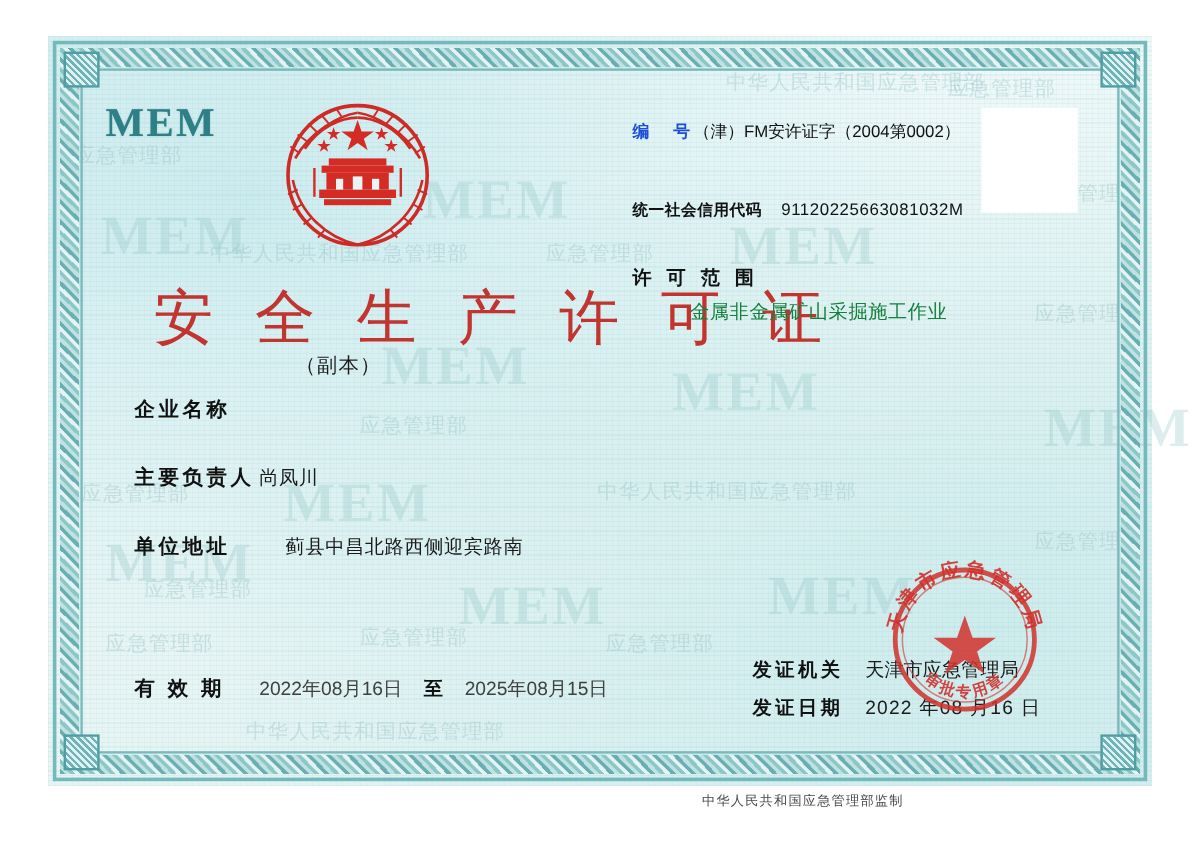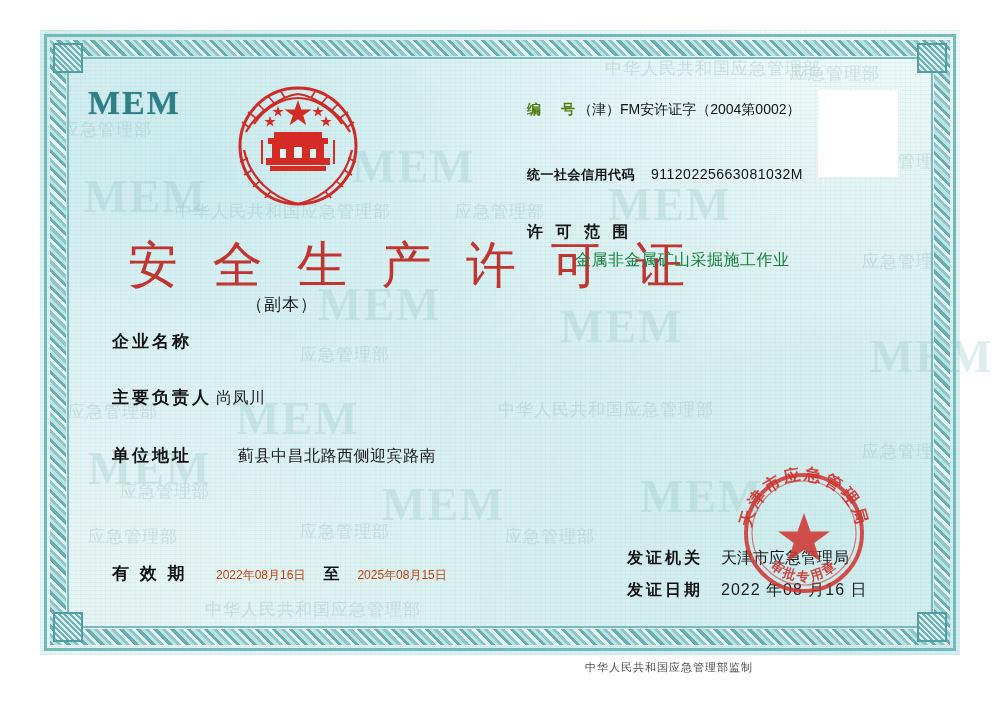--- a/index.html
+++ b/index.html
@@ -211,33 +211,33 @@
   
   .row-validity {
     position: absolute;
     left: 112px;
     top: 562px;
     display: flex;
     align-items: baseline;
     white-space: nowrap;
   }
   .row-validity .field-label { width: 104px; }
-  .val-date { font-size: 12px; color: #c2410c; }
+  .val-date { font-size: 16px; color: #404040; }
   .val-sep  { font-size: 16px; font-weight: bold; color: #111; margin: 0 18px; }
 
   
   .no-row {
     position: absolute;
     left: 527px;
     top: 101px;
     display: flex;
     align-items: baseline;
     white-space: nowrap;
   }
-  .no-label { font-size: 14px; color: #4d7c0f; letter-spacing: 3px; font-weight: bold; }
+  .no-label { font-size: 14px; color: #1d4ed8; letter-spacing: 3px; font-weight: bold; }
   .no-value { font-size: 14px; color: #111; }
 
   .credit-row {
     position: absolute;
     left: 527px;
     top: 131px;
     display: flex;
     align-items: baseline;
     white-space: nowrap;
     margin-top: 35px;

